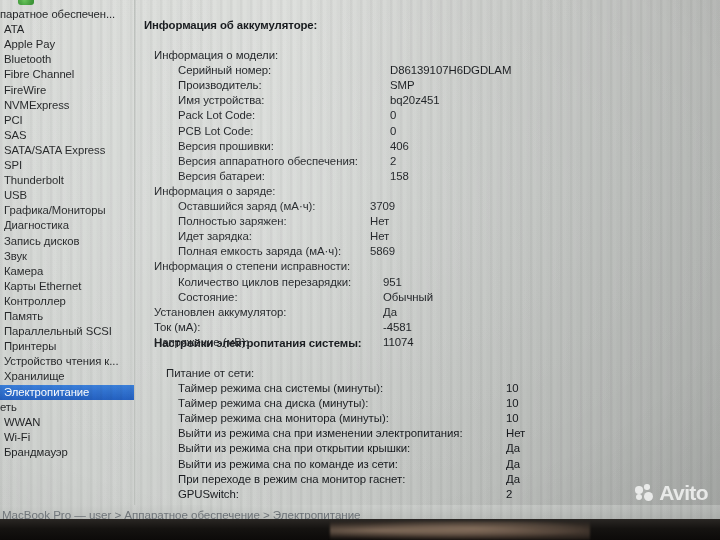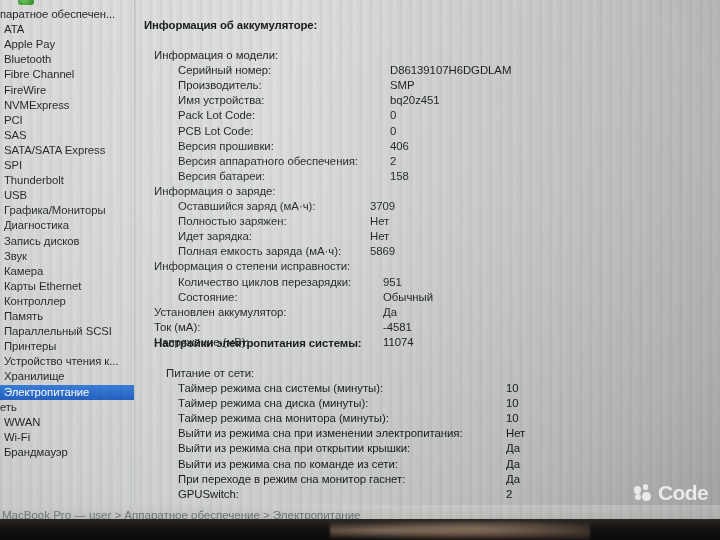--- a/index.html
+++ b/index.html
@@ -377,15 +377,15 @@
   <div id="bezel"></div>
   <div id="desk-blob"></div>
 
   <div id="watermark">
     <span class="wm-dots">
       <i></i>
         <i></i>
         <i></i>
         <i></i>
     </span>
-    <span class="wm-text">Code</span>
+    <span class="wm-text">Avito</span>
   </div>
 </div>
 
 </body></html>

